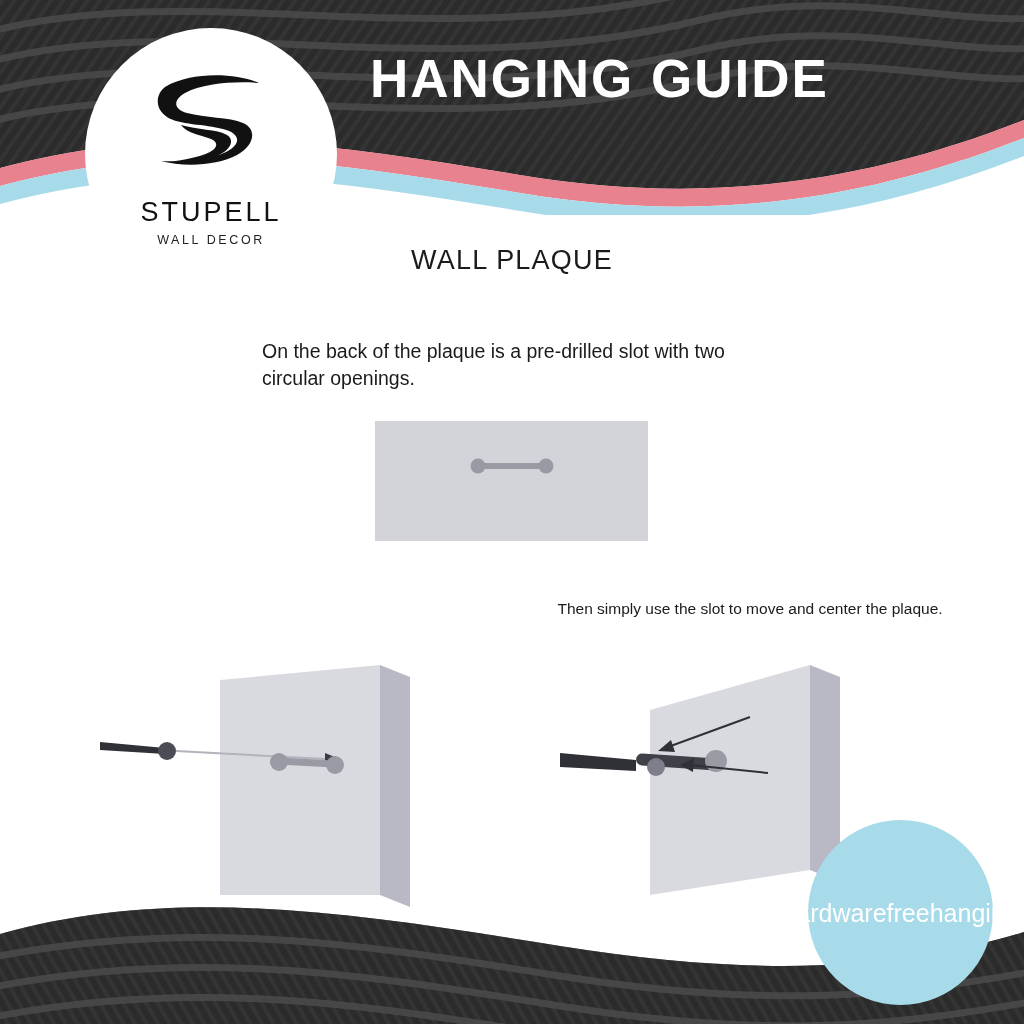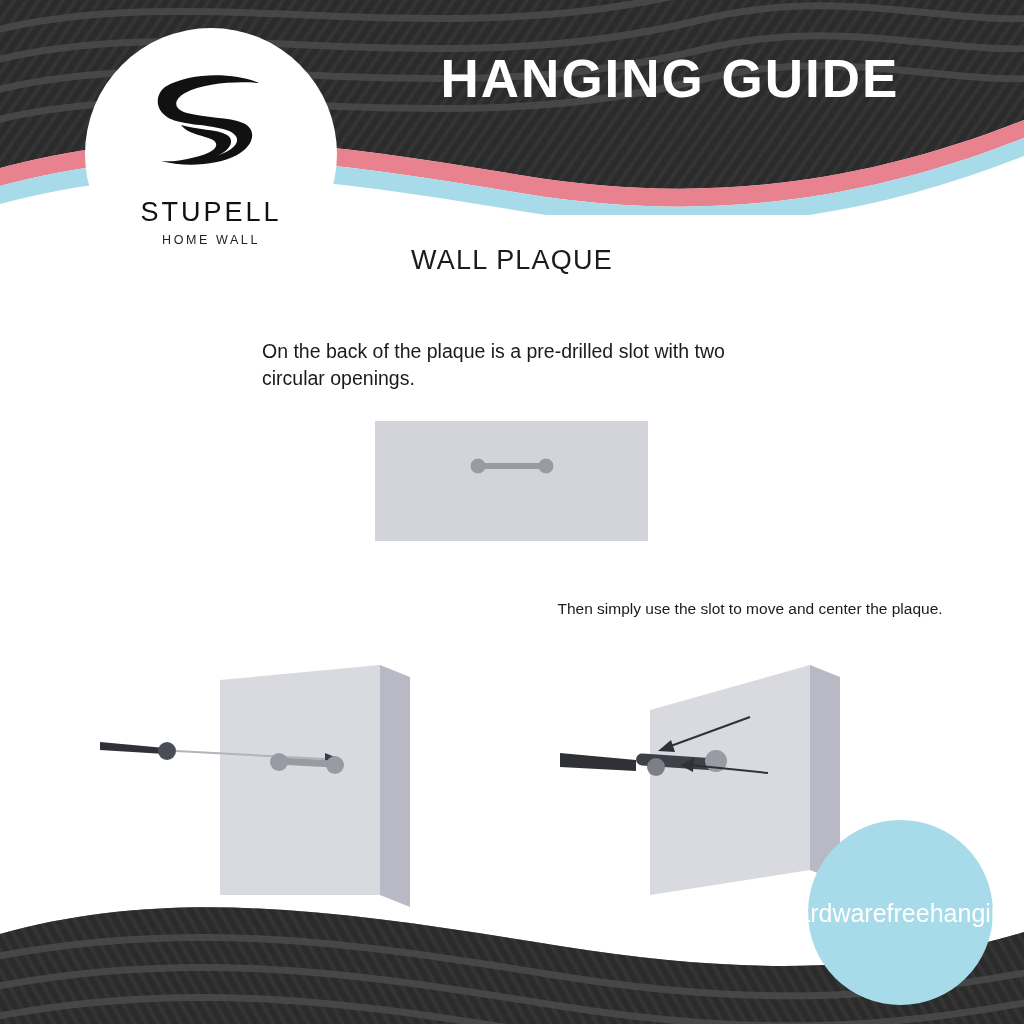--- a/index.html
+++ b/index.html
@@ -62,21 +62,20 @@
     color: #222222;
     margin-top: 5px;
   }
 
   
   .header-title {
     position: absolute;
     left: 370px;
     top: 48px;
     width: 600px;
-    text-align: center;
     color: #ffffff;
     font-size: 53px;
     letter-spacing: 2px;
     font-weight: 700;
     z-index: 11;
     font-family: "Liberation Sans", sans-serif;
   }
 
   
   .section-label {
@@ -196,21 +195,21 @@
 
   <div class="logo-badge">
     <svg class="logo-mark" viewBox="0 0 120 110">
       <g fill="#111111">
         <path d="M14,22 C40,6 86,8 108,18 C86,16 52,18 34,28 C22,35 22,44 36,48 C54,53 78,52 92,58 C106,64 104,80 86,90 C66,101 32,102 10,96 C34,98 66,94 80,84 C90,77 88,68 72,64 C54,59 28,60 16,52 C4,44 4,30 14,22 Z"></path>
         <path d="M20,36 C42,26 78,26 96,32 C76,31 48,34 36,40 C28,44 29,49 40,52 C56,56 76,56 86,61 C96,66 94,76 80,82 C64,89 38,90 22,87 C42,87 66,84 76,77 C83,72 82,66 70,63 C56,59 34,60 24,54 C14,48 12,41 20,36 Z" opacity="0.0"></path>
         <path d="M30,60 C46,65 66,64 76,70 C84,75 80,85 66,91 C52,97 30,99 16,97 C34,95 54,91 62,85 C68,80 66,75 54,72 C44,69 34,66 30,60 Z"></path>
       </g>
     </svg>
     <div class="logo-name">STUPELL</div>
-    <div class="logo-sub">HOME WALL</div>
+    <div class="logo-sub">WALL DECOR</div>
   </div>
 
   <div class="header-title">HANGING GUIDE</div>
 
   <div class="section-label">WALL PLAQUE</div>
 
   <div class="intro-caption">On the back of the plaque is a pre-drilled slot with two circular openings.</div>
 
   <div class="plaque-back"></div>
   <svg class="slot" viewBox="0 0 88 16">

